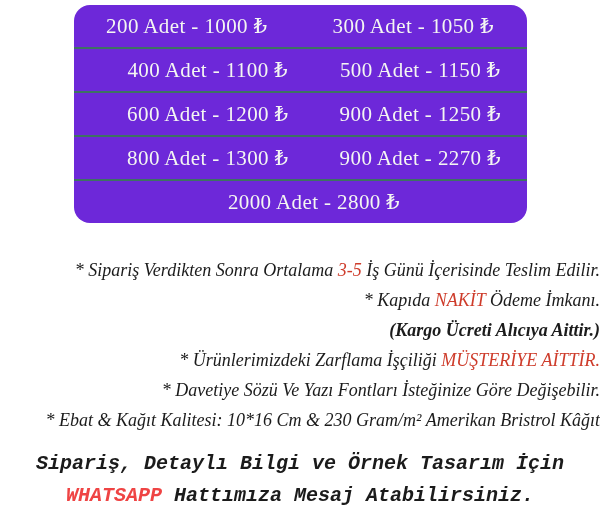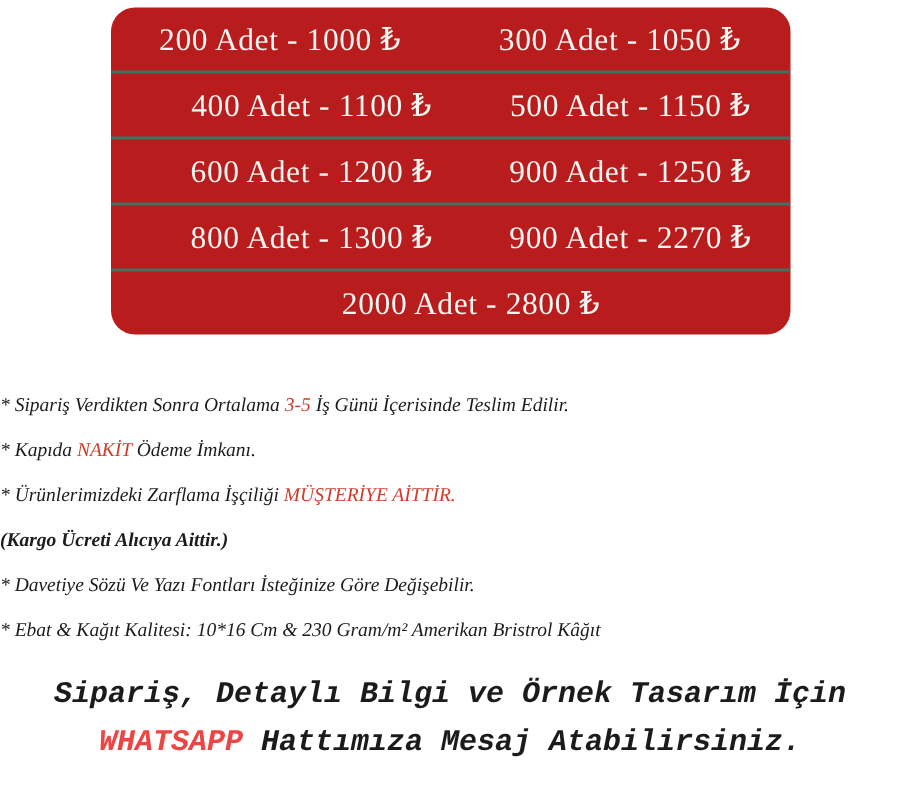--- a/index.html
+++ b/index.html
@@ -16,21 +16,21 @@
   }
   .canvas {
     position: relative;
     width: 600px;
     height: 531px;
   }
   
   .price-table {
     width: 453px;
     margin: 5px auto 0 auto;
-    background: #b91c1c;
+    background: #6d28d9;
     border-radius: 16px;
     overflow: hidden;
   }
   .price-row {
     display: flex;
     height: 42px;
     align-items: center;
   }
   .price-row + .price-row {
     border-top: 2px solid #3e7263;
@@ -40,23 +40,23 @@
     flex: 1 1 50%;
     text-align: center;
     color: #f4f6f2;
     font-size: 21px;
     letter-spacing: 0.4px;
     white-space: nowrap;
   }
   
   .notes {
     margin-top: 32px;
-    text-align: left;
+    text-align: right;
     font-style: italic;
-    font-size: 13px;
+    font-size: 18px;
   }
   .note-line {
     line-height: 30px;
     white-space: nowrap;
   }
   .note-line.bold {
     font-weight: bold;
   }
   .accent-red {
     color: #ce3c2b;
@@ -101,22 +101,22 @@
       <div class="price-cell">900 Adet - 2270 ₺</div>
     </div>
     <div class="price-row">
       <div class="price-cell">2000 Adet - 2800 ₺</div>
     </div>
   </div>
 
   <div class="notes">
     <div class="note-line"><span>* Sipariş Verdikten Sonra Ortalama </span><span class="accent-red">3-5</span><span> İş Günü İçerisinde Teslim Edilir.</span></div>
     <div class="note-line"><span>* Kapıda </span><span class="accent-red">NAKİT</span><span> Ödeme İmkanı.</span></div>
+    <div class="note-line bold"><span>(Kargo Ücreti Alıcıya Aittir.)</span></div>
     <div class="note-line"><span>* Ürünlerimizdeki Zarflama İşçiliği </span><span class="accent-red">MÜŞTERİYE AİTTİR.</span></div>
-    <div class="note-line bold"><span>(Kargo Ücreti Alıcıya Aittir.)</span></div>
     <div class="note-line"><span>* Davetiye Sözü Ve Yazı Fontları İsteğinize Göre Değişebilir.</span></div>
     <div class="note-line"><span>* Ebat &amp; Kağıt Kalitesi: 10*16 Cm &amp; 230 Gram/m² Amerikan Bristrol Kâğıt</span></div>
   </div>
 
   <div class="footer">
     <div class="footer-line">Sipariş, Detaylı Bilgi ve Örnek Tasarım İçin</div>
     <div class="footer-line"><span class="accent-green">WHATSAPP</span><span> Hattımıza Mesaj Atabilirsiniz.</span></div>
   </div>
 
 </div>

